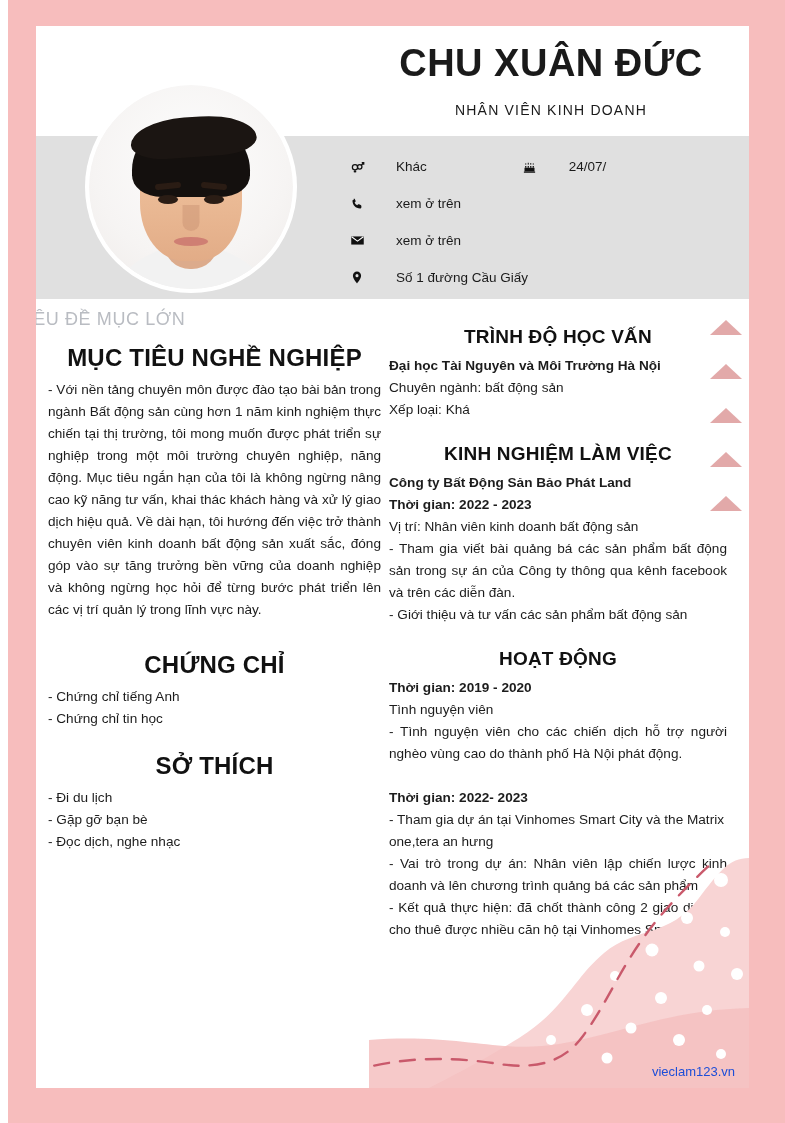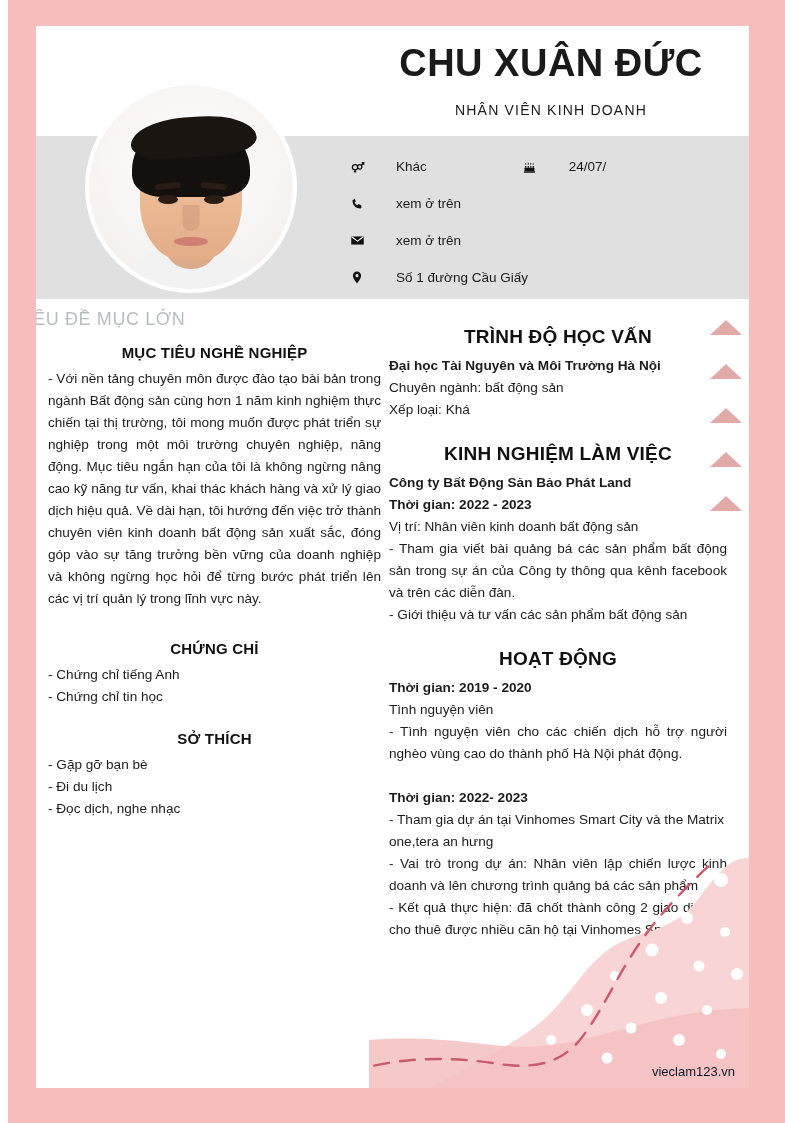--- a/index.html
+++ b/index.html
@@ -241,21 +241,21 @@
   }
   .col-right {
     position: absolute;
     left: 353px;
     top: 300px;
     width: 338px;
   }
 
   .h-sec {
     text-align: center;
-    font-size: 15px;
+    font-size: 24px;
     font-weight: bold;
     color: #111;
     letter-spacing: 0.2px;
     margin: 0 0 7px 0;
   }
   .col-right .h-sec { font-size: 19px; }
 
   .para {
     font-size: 13.6px;
     line-height: 1.62;
@@ -293,21 +293,21 @@
     width: 380px;
     height: 230px;
     pointer-events: none;
   }
 
   .footer-note {
     position: absolute;
     right: 14px;
     bottom: 9px;
     font-size: 13px;
-    color: #0f172a;
+    color: #1d4ed8;
   }
 </style>
 </head>
 <body>
 
 <div id="page">
 
   <div class="frame"></div>
   <div class="frame-edge-left"></div>
 
@@ -415,22 +415,22 @@
       <div class="block">
         <div class="h-sec">CHỨNG CHỈ</div>
         <p class="line">- Chứng chỉ tiếng Anh</p>
         <p class="line">- Chứng chỉ tin học</p>
       </div>
 
       <div class="gap-md"></div>
 
       <div class="block">
         <div class="h-sec">SỞ THÍCH</div>
+        <p class="line">- Đi du lịch</p>
         <p class="line">- Gặp gỡ bạn bè</p>
-        <p class="line">- Đi du lịch</p>
         <p class="line">- Đọc dịch, nghe nhạc</p>
       </div>
 
     </div>
 
     <div class="col-right">
 
       <div class="block">
         <div class="h-sec">TRÌNH ĐỘ HỌC VẤN</div>
         <p class="line b">Đại học Tài Nguyên và Môi Trường Hà Nội</p>

